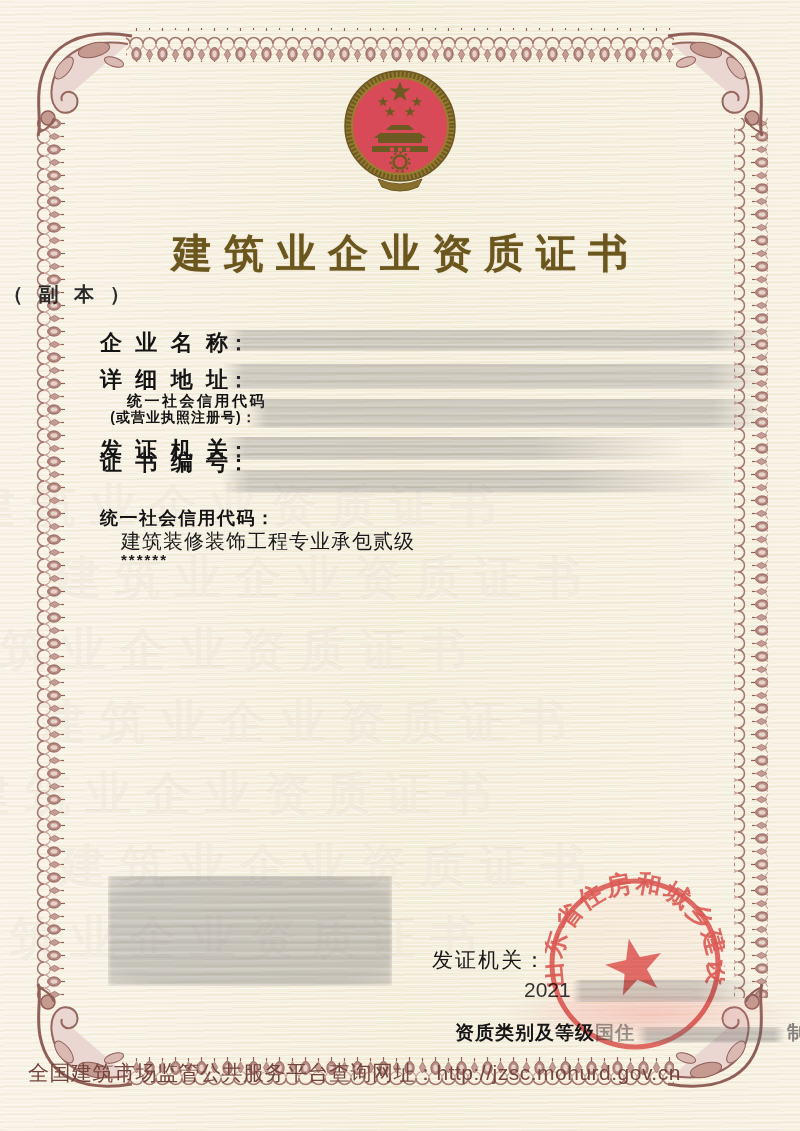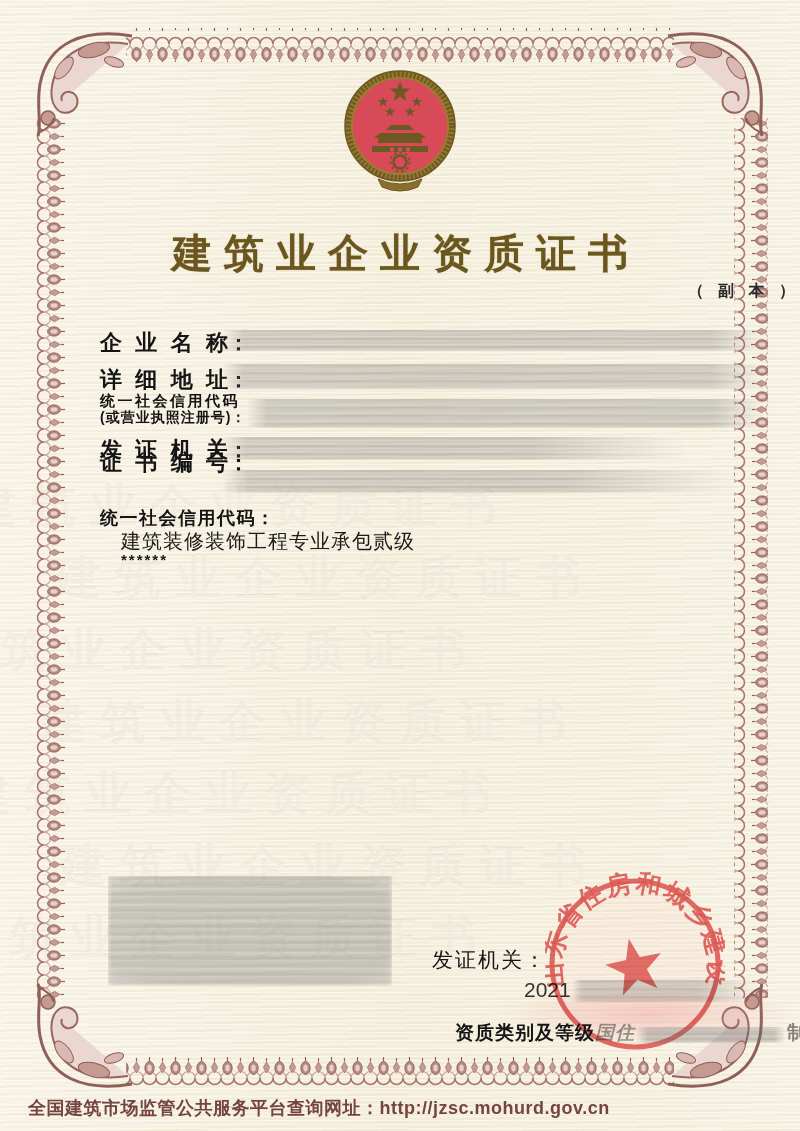--- a/index.html
+++ b/index.html
@@ -32,31 +32,31 @@
   .frame{left:0;top:0;}
   .emblem{left:340px;top:62px;}
   .stamp{left:545px;top:872px;mix-blend-mode:multiply;opacity:.93;}
   
   .title{
     position:absolute;left:0;right:0;top:226px;text-align:center;
     font-size:40px;font-weight:bold;letter-spacing:12px;padding-left:12px;
     color:#6b561e;text-shadow:0 0 1px rgba(92,72,20,.55);
   }
   .subtitle{
-    position:absolute;left:0;right:0;top:281px;text-align:right;
-    font-size:16px;font-weight:bold;letter-spacing:5px;padding-left:18px;color:#2a2a2a;
+    position:absolute;left:0;right:0;top:281px;text-align:left;
+    font-size:20px;font-weight:bold;letter-spacing:5px;padding-left:3px;color:#2a2a2a;
   }
   
   .frow{position:absolute;left:100px;color:#141414;}
   .flabel{display:inline-block;width:128px;text-align:justify;text-align-last:justify;
           font-size:22px;font-weight:bold;}
   .colon{font-size:21px;font-weight:bold;}
   .r1{top:328px;} .r2{top:365px;} .r4{top:435px;} .r5{top:448px;}
   .r3{top:392px;font-weight:bold;}
-  .r3 .l1{font-size:15px;letter-spacing:2.5px;line-height:17px;}
+  .r3 .l1{font-size:15px;letter-spacing:2.5px;line-height:17px;margin-left:27px;}
   .r3 .l2{font-size:14px;letter-spacing:1px;line-height:17px;text-align:center;}
   .qhead{position:absolute;left:100px;top:506px;font-size:18px;font-weight:bold;
          letter-spacing:1.5px;color:#141414;}
   .qline{position:absolute;left:121px;top:528px;font-size:20px;letter-spacing:1px;
          font-family:Liberation Mono, monospace;color:#1a1a1a;}
   .qstars{position:absolute;left:121px;top:551px;font-size:15px;font-weight:bold;
           letter-spacing:2px;color:#1a1a1a;}
   
   .redact{
     position:absolute;border-radius:3px;filter:blur(1.3px);opacity:.8;
@@ -86,32 +86,32 @@
   }
   .bdate{left:572px;top:980px;width:192px;height:22px;}
   
   .issuer-label{position:absolute;left:432px;top:946px;font-size:21px;font-weight:normal;
                 letter-spacing:2px;color:#161616;}
   .issue-date{position:absolute;left:524px;top:978px;font-size:21px;color:#333;}
   .smudge{position:absolute;left:505px;top:988px;width:290px;height:50px;filter:blur(4px);
           background:radial-gradient(ellipse at 50% 50%, rgba(240,140,140,.38), rgba(240,140,140,0) 72%);}
   .ministry{position:absolute;left:455px;top:1020px;font-size:19px;font-weight:bold;
             font-family:"Liberation Serif",serif;color:#161616;letter-spacing:1px;white-space:nowrap;}
-  .ministry .faint{opacity:.42;font-style:italic;}
+  .ministry .faint{opacity:.42;}
   .ministry .suffix{opacity:.5;}
   .inline-redact{
     display:inline-block;width:150px;height:16px;margin:0 1px;vertical-align:middle;
     border-radius:2px;filter:blur(1.4px);opacity:.8;
     background:repeating-linear-gradient(180deg,
       rgba(80,80,80,.5) 0 2px, rgba(150,150,150,.3) 2px 4px, rgba(105,105,105,.45) 4px 6px);
     -webkit-mask-image:linear-gradient(90deg,transparent,#000 8%,#000 92%,transparent);
             mask-image:linear-gradient(90deg,transparent,#000 8%,#000 92%,transparent);
   }
   
-  .footer-url{position:absolute;left:28px;top:1096px;font-size:18px;font-weight:bold;
+  .footer-url{position:absolute;left:28px;top:1059px;font-size:21px;font-weight:normal;
               letter-spacing:.5px;color:#74453e;}
 </style>
 </head>
 <body>
 
 <div class="page">
 
   <div class="wm w1">建筑业企业资质证书</div>
   <div class="wm w2">建筑业企业资质证书</div>
   <div class="wm w3">建筑业企业资质证书</div>

